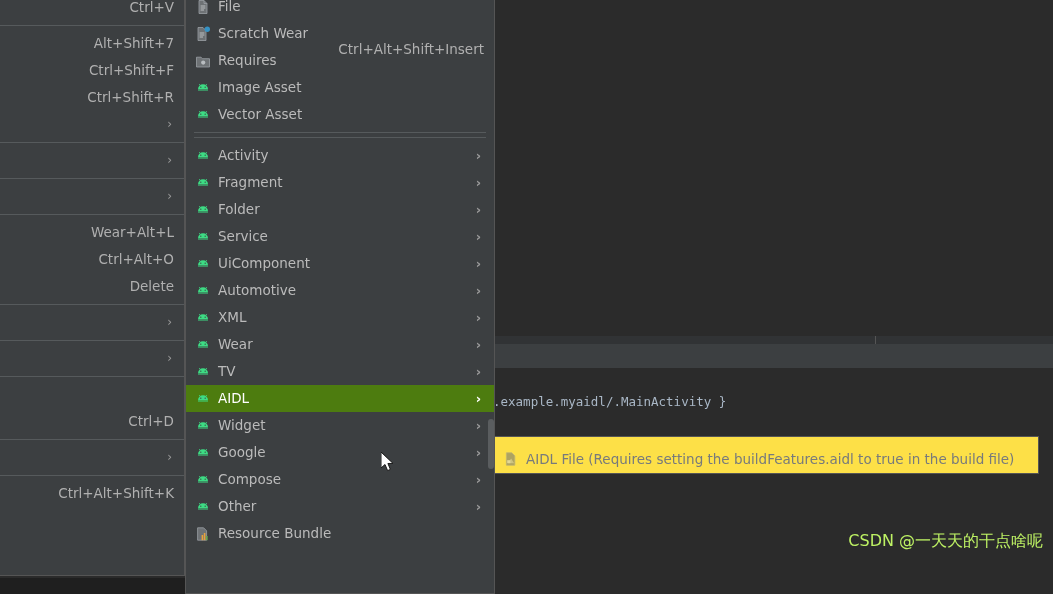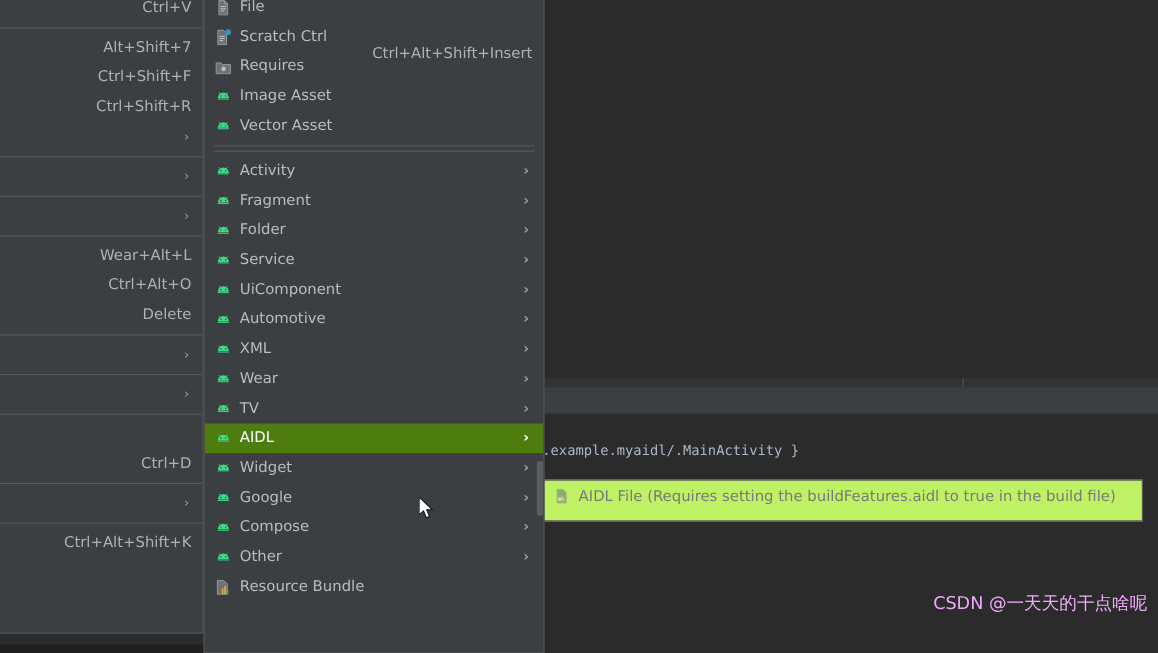--- a/index.html
+++ b/index.html
@@ -7,29 +7,29 @@
     width:1053px;height:594px;overflow:hidden;
     background:#2b2b2b;
     font-family:"DejaVu Sans","Liberation Sans",sans-serif;
     font-size:13.5px;
     color:#bbbbbb;
     position:relative;
   }
   .layer{position:absolute;}
 
   
-  #ide-bg{left:0;top:8px;width:1053px;height:560px;background:#2b2b2b;}
+  #ide-bg{left:0;top:0;width:1053px;height:560px;background:#2b2b2b;}
   #editor-strip{position:absolute;left:493px;top:336px;width:560px;height:8px;background:#313335;}
   #console-bar{position:absolute;left:493px;top:344px;width:560px;height:24px;background:#3c3f41;}
   #console-bar-sep{position:absolute;left:875px;top:336px;width:1px;height:8px;background:#555;}
   #console-line{position:absolute;left:493px;top:394px;width:540px;height:18px;
     font-family:"DejaVu Sans Mono","Liberation Mono",monospace;font-size:12.5px;color:#a9b7c6;white-space:nowrap;}
   #console-body{position:absolute;left:493px;top:368px;width:560px;height:226px;background:#2b2b2b;}
   #watermark{position:absolute;left:803px;top:531px;width:240px;height:24px;
-    font-size:16px;color:#f0abfc;white-space:nowrap;text-align:right;}
+    font-size:16px;color:#bef264;white-space:nowrap;text-align:right;}
   #bottom-strip{position:absolute;left:0px;top:578px;width:185px;height:16px;background:#1f1f1f;}
 
   
   #parent-menu{
     left:-260px;top:-12px;width:445px;height:588px;
     background:#3c3f41;border:1px solid #555555;box-sizing:border-box;
     padding:5px 0;
   }
   #parent-menu .row{
     height:27px;line-height:27px;position:relative;padding:0 10px 0 30px;
@@ -60,22 +60,22 @@
   .mi-icon{position:absolute;left:9px;top:6px;width:16px;height:16px;}
   .menu-sep{height:1px;background:#565a5c;margin:4px 8px 4px 8px;}
 
   
   #new-scroll-track{position:absolute;right:0px;top:0px;width:6px;height:606px;background:transparent;}
   #new-scroll-thumb{position:absolute;right:0px;top:430px;width:6px;height:50px;background:#5a5d5f;border-radius:3px;}
 
   
   #submenu{
     left:493px;top:436px;width:546px;height:38px;
-    background:#bef264;border:1px solid #555555;box-sizing:border-box;
-    padding:0 0;
+    background:#fde047;border:1px solid #555555;box-sizing:border-box;
+    padding:8px 0;
   }
   #submenu .smi{
     position:relative;height:28px;line-height:28px;padding-left:32px;
     color:#777a7c;white-space:nowrap;font-size:13.5px;
   }
   #submenu .mi-icon{top:6px;}
 
   
   .ic{display:block;width:16px;height:16px;}
 
@@ -155,21 +155,21 @@
       <div class="mi"><span class="mi-icon">
           <svg class="ic" viewBox="0 0 16 16">
             <path d="M3 1.5h5l3 3v10H3z" fill="#6e7275" stroke="#9aa0a4" stroke-width="0.8"></path>
             <g stroke="#cfd3d6" stroke-width="0.8">
               <line x1="4.6" y1="7" x2="9.4" y2="7"></line>
               <line x1="4.6" y1="9" x2="9.4" y2="9"></line>
               <line x1="4.6" y1="11" x2="8" y2="11"></line>
             </g>
             <circle cx="12.3" cy="3.3" r="2.7" fill="#3592c4"></circle>
           </svg>
-        </span><span>Scratch Ctrl</span><span class="mi-shortcut">Ctrl+Alt+Shift+Insert</span></div>
+        </span><span>Scratch Wear</span><span class="mi-shortcut">Ctrl+Alt+Shift+Insert</span></div>
       <div class="mi"><span class="mi-icon">
           <svg class="ic" viewBox="0 0 16 16">
             <path d="M1.5 4.2h4.6l1.2 1.5h7.2v8.3H1.5z" fill="#6e7275" stroke="#9aa0a4" stroke-width="0.8"></path>
             <circle cx="8.2" cy="9.6" r="2.1" fill="#b9bdc0"></circle>
           </svg>
         </span><span>Requires</span></div>
       <div class="mi"><span class="mi-icon">
           <svg class="ic" viewBox="0 0 16 16">
             <path d="M3 9.2a5 5 0 0 1 10 0z" fill="#3ddc84"></path>
             <circle cx="5.8" cy="7.2" r="0.65" fill="#3c3f41"></circle>

